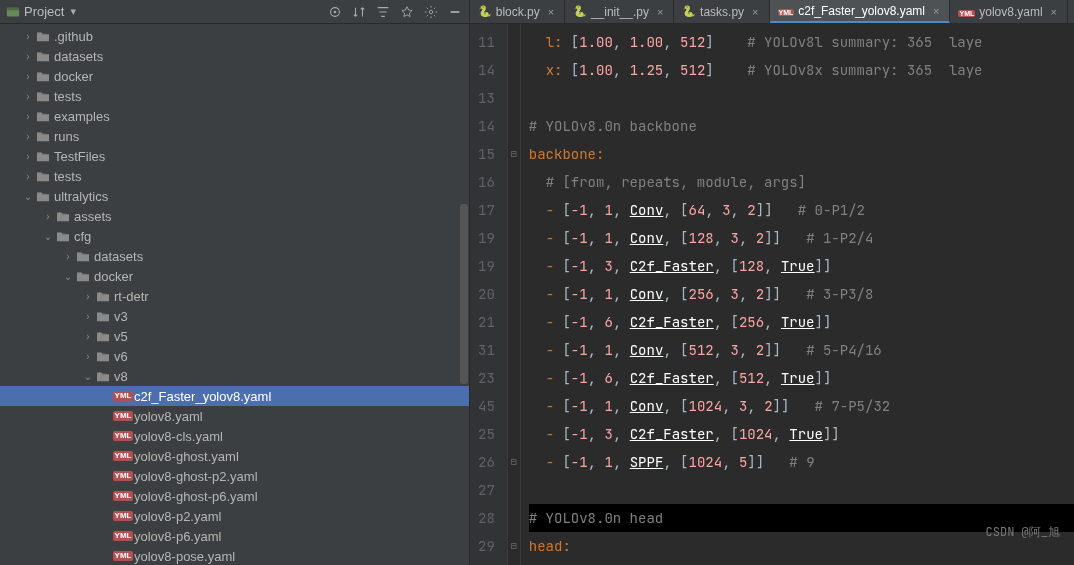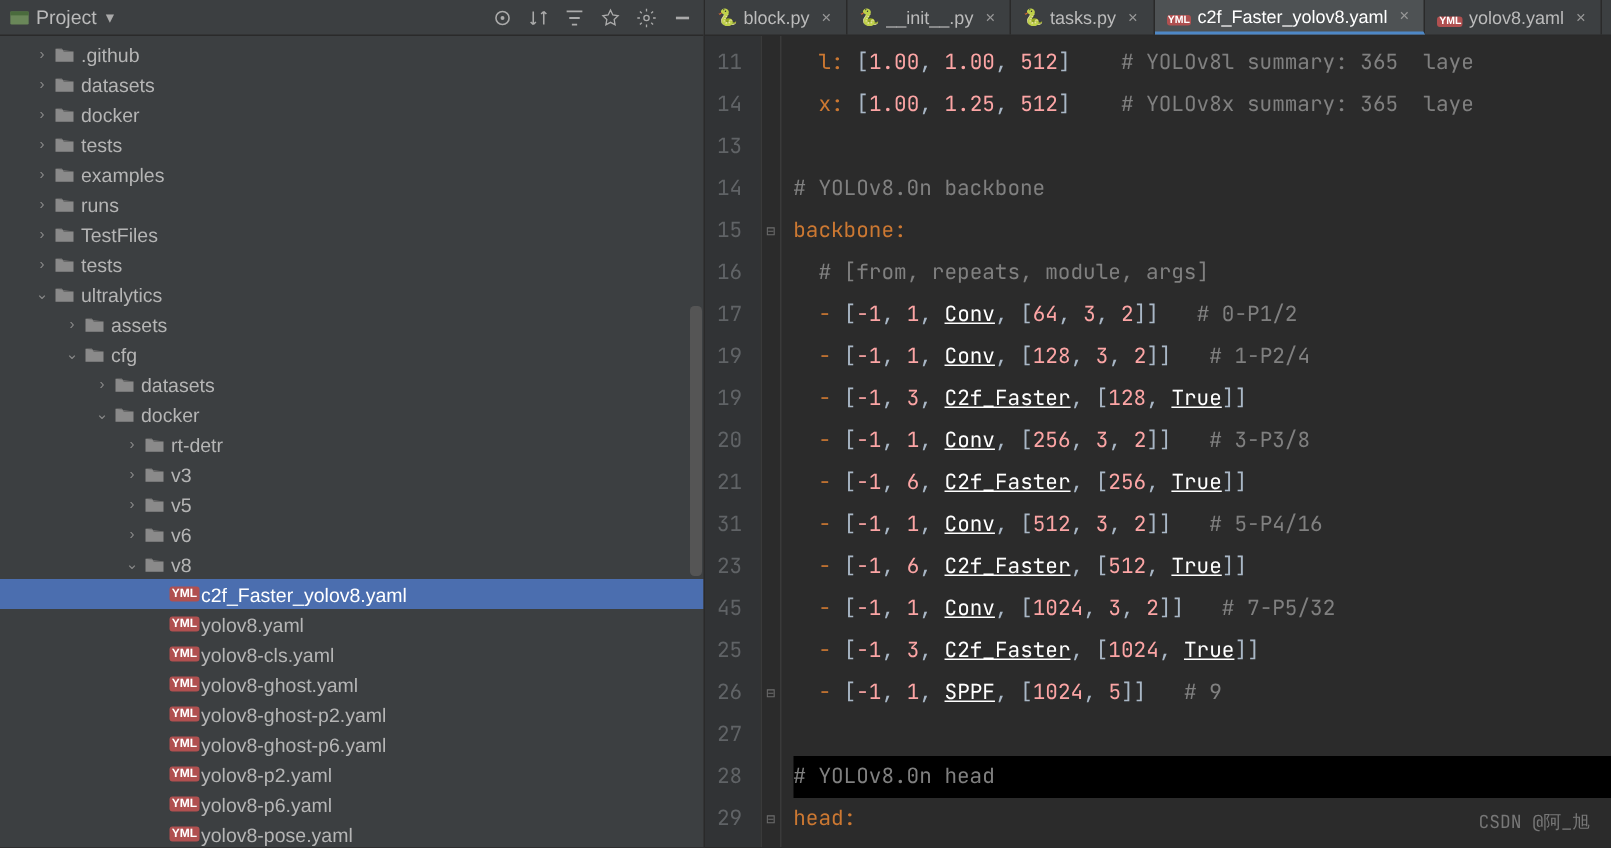--- a/index.html
+++ b/index.html
@@ -150,21 +150,21 @@
   }
   .code .cl { height:28px; }
   .cl.curline { background:#000000; } 
   .tk-num { color:#fca5a5; } 
   .tk-punc { color:#a9b7c6; }
   .tk-dash { color:#cc7832; }
   .tk-word { color:#ffffff;text-decoration:underline; }
   .tk-name { color:#cc7832; }
   .tk-comment { color:#808080; }
   .watermark {
-    position:absolute; right:14px; bottom:8px;
+    position:absolute; right:14px; bottom:24px;
     color:#777; font-size:12px;
   }
 </style>
 </head>
 <body>
 
 <div class="root">
 
   <div class="sidebar">
     <div class="sidebar-header">

